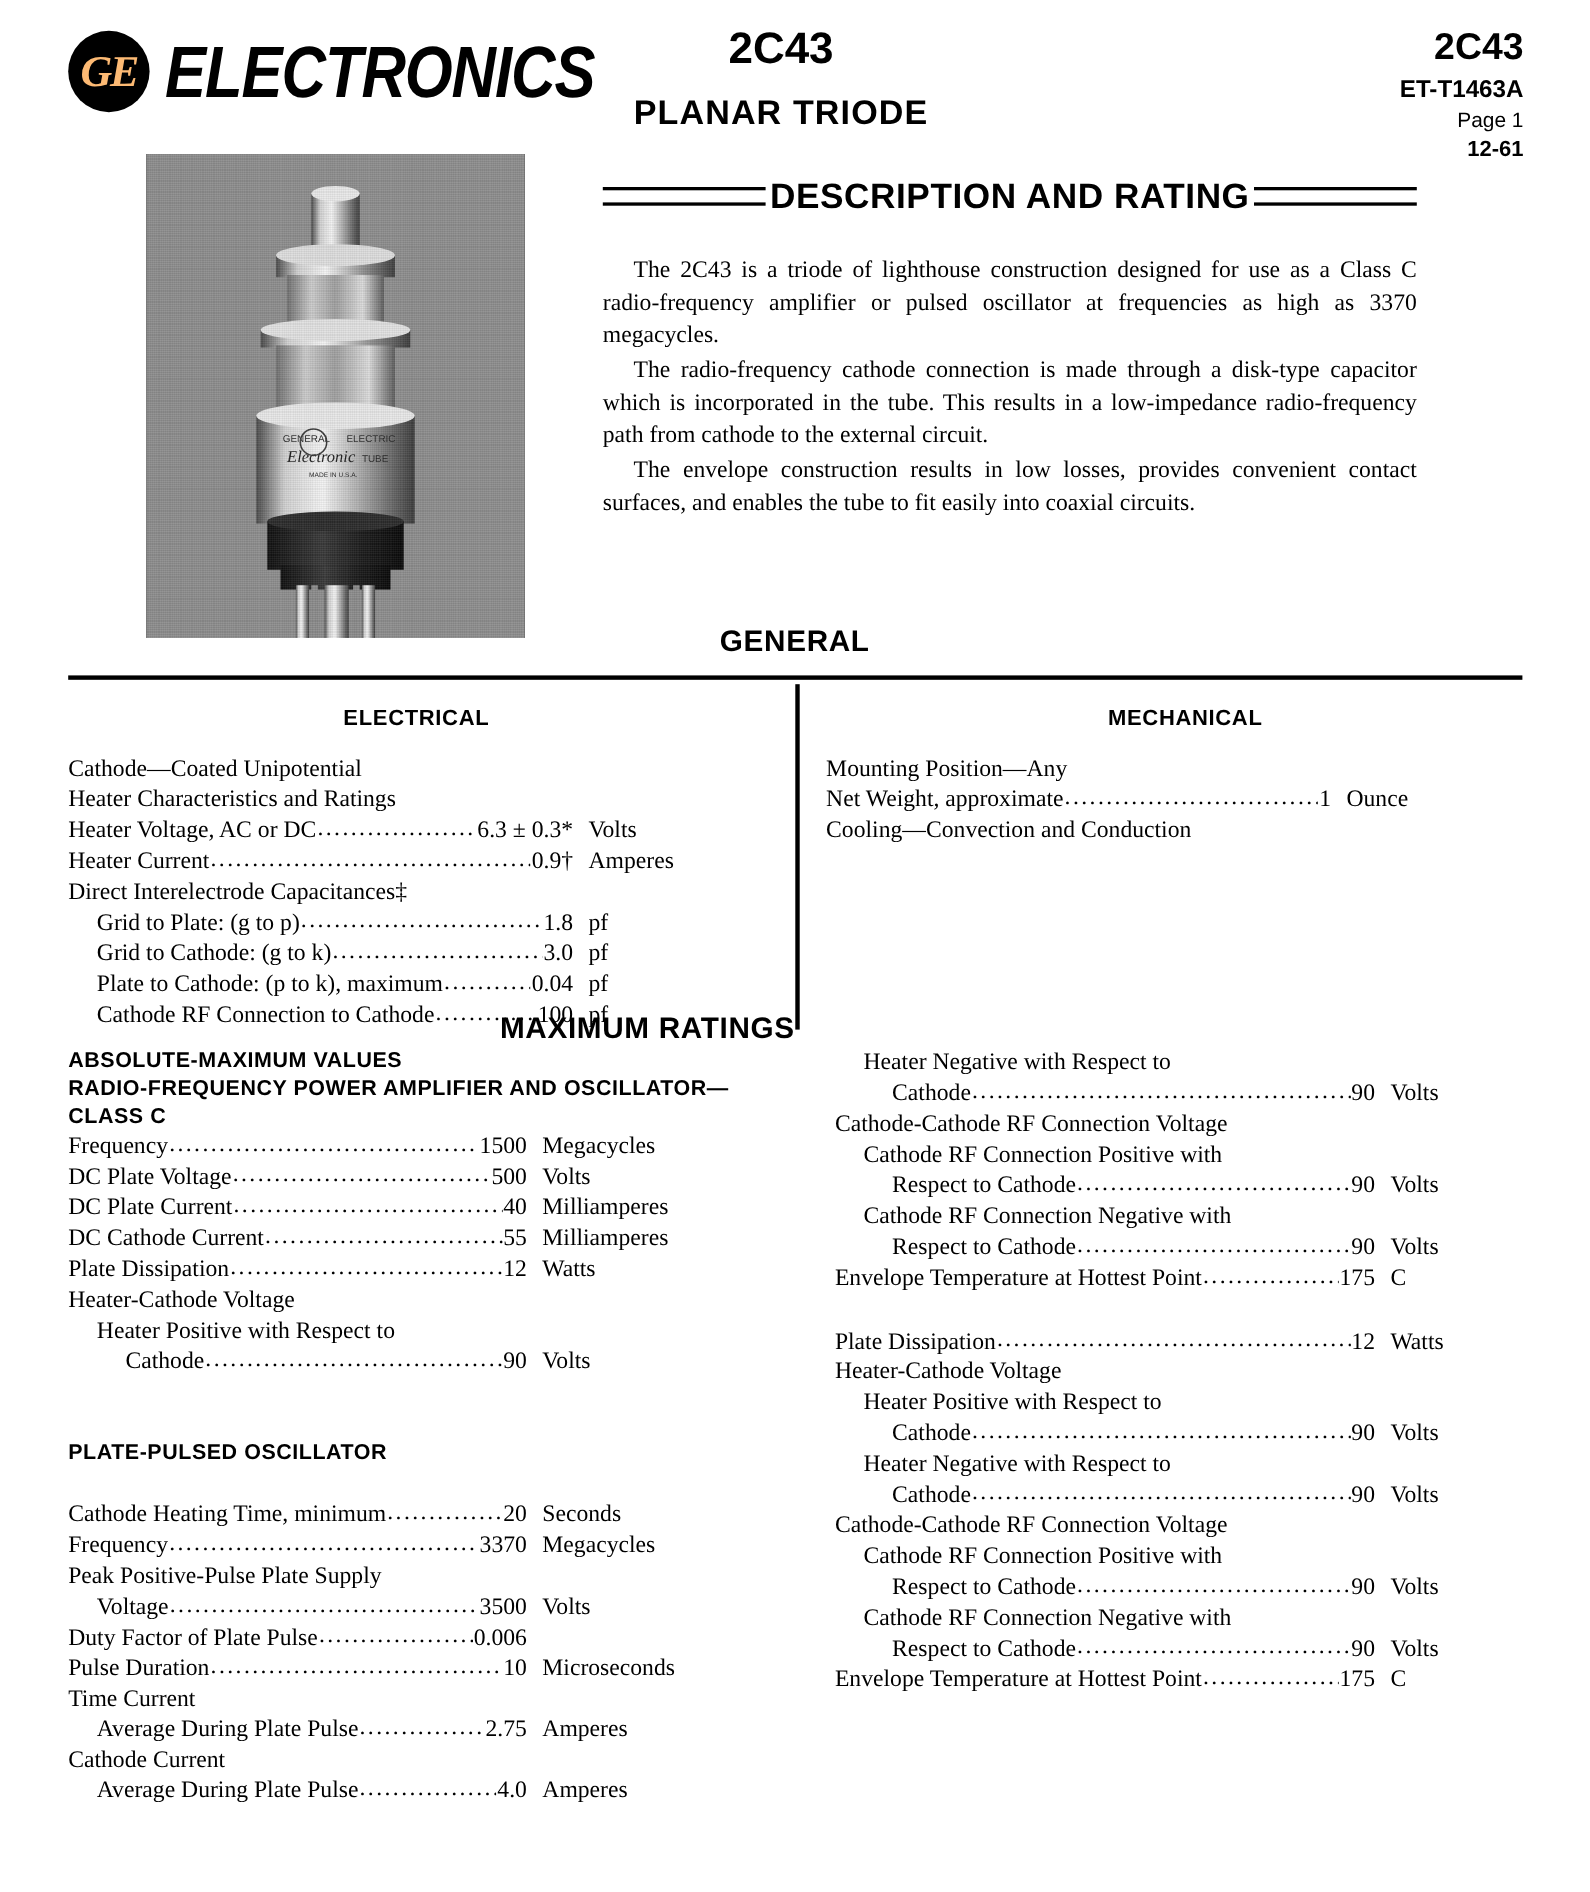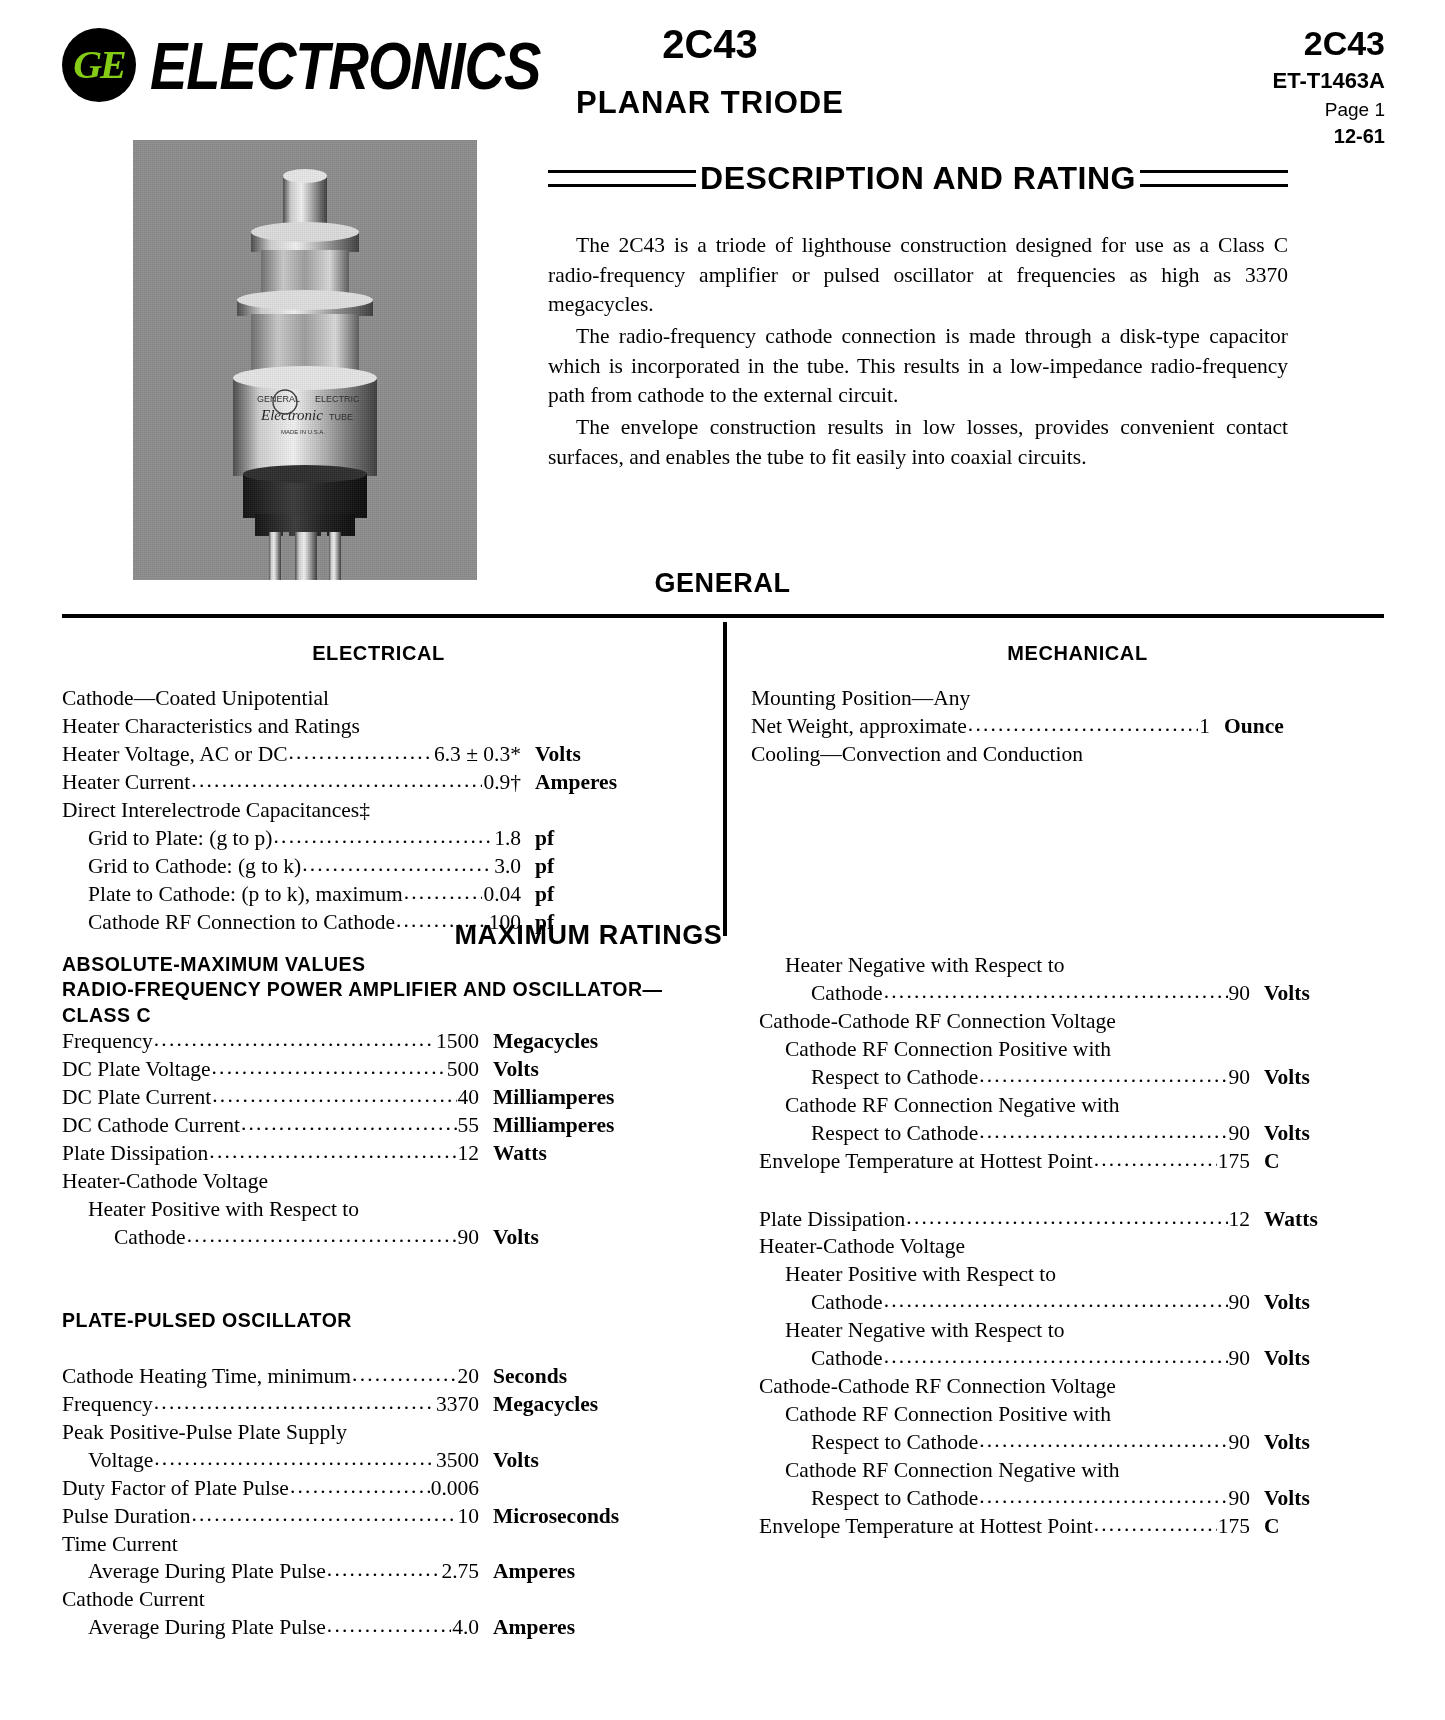--- a/index.html
+++ b/index.html
@@ -18,21 +18,21 @@
   .page { position: relative; width: 1445px; height: 1720px; }
 
   
   .header { position: relative; height: 132px; }
   .ge-logo-wrap {
     position: absolute; left: 62px; top: 28px;
     display: flex; align-items: center;
   }
   .ge-mark {
     width: 74px; height: 74px; border-radius: 50%;
-    background: #000; color: #84cc16;
+    background: #000; color: #fdba74;
     font-family: "Liberation Serif", serif;
     font-style: italic; font-weight: bold;
     font-size: 40px; line-height: 74px; text-align: center;
     letter-spacing: -2px;
   }
   .brand-electronics {
     margin-left: 14px;
     font-family: "Liberation Sans", sans-serif;
     font-weight: bold; font-style: italic;
     font-size: 56px; letter-spacing: -1px;
@@ -136,21 +136,21 @@
   .spec .label { flex: 0 0 auto; }
   .spec .dots {
     flex: 1 1 auto; overflow: hidden; margin: 0 1px;
     font-size: 21.5px; letter-spacing: 2.2px;
     position: relative; top: -2px;
   }
   .spec .dots::before {
     content: "..........................................................................";
   }
   .spec .val { flex: 0 0 auto; }
-  .spec .unit { flex: 0 0 auto; width: 160px; padding-left: 14px; font-weight: bold; }
+  .spec .unit { flex: 0 0 auto; width: 160px; padding-left: 14px; }
   .spec.plain .label { flex: 1 1 auto; }
   .ind1 { padding-left: 26px; }
   .ind2 { padding-left: 52px; }
 
   
   #max-title { position: absolute; left: 0; top: 920px; width: 1177px; }
   .ratings {
     position: absolute; left: 62px; top: 952px; width: 1322px;
     display: flex;
   }

